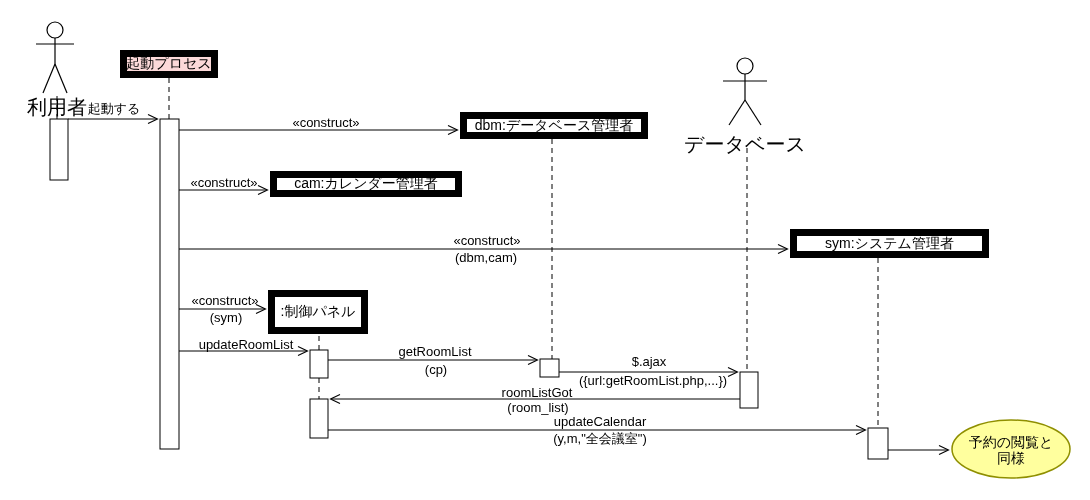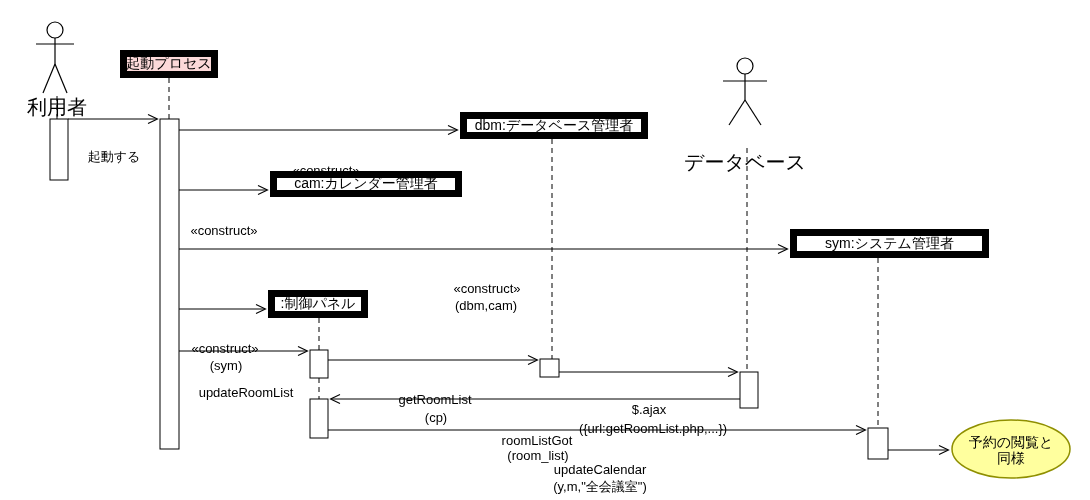--- a/index.html
+++ b/index.html
@@ -13,21 +13,20 @@
     display:flex;align-items:center;justify-content:center;
     font-size:14px;white-space:nowrap;box-sizing:border-box;
   }
   .obox .ul{}
   .alabel{
     position:absolute;transform:translateX(-50%);font-size:20px;white-space:nowrap;
   }
   .mt{
     position:absolute;transform:translateX(-50%);font-size:13px;white-space:nowrap;
     line-height:15px;
-    margin-top:48px;
   }
   .note-text{
     position:absolute;left:1011px;top:434px;transform:translateX(-50%);
     font-size:14px;line-height:16px;text-align:center;white-space:nowrap;
   }
 </style>
 </head>
 <body>
 
 <div class="canvas">
@@ -86,35 +85,35 @@
       <line x1="559" y1="372" x2="737" y2="372" marker-end="url(#arr)"></line>
       <line x1="740" y1="399" x2="331" y2="399" marker-end="url(#arr)"></line>
       <line x1="328" y1="430" x2="865" y2="430" marker-end="url(#arr)"></line>
       <line x1="888" y1="450" x2="948" y2="450" marker-end="url(#arr)"></line>
     </g>
 
     <ellipse cx="1011" cy="449" rx="59" ry="29" stroke-width="1.5" fill="#ffff9e" stroke="#8f8f00"></ellipse>
   </svg>
 
   <div class="alabel" style="left:57px;top:94px">利用者</div>
-  <div class="alabel" style="left:745px;top:149px">データベース</div>
+  <div class="alabel" style="left:745px;top:131px">データベース</div>
 
   <div class="obox" style="left: 120px; top: 50px; width: 98px; height: 28px; background: rgb(252, 217, 217);">
     <span>起動プロセス</span>
   </div>
   <div class="obox" style="left:460px;top:112px;width:188px;height:27px">
     <span class="ul">dbm:データベース管理者</span>
   </div>
   <div class="obox" style="left:270px;top:171px;width:192px;height:26px">
     <span class="ul">cam:カレンダー管理者</span>
   </div>
   <div class="obox" style="left:790px;top:229px;width:199px;height:29px">
     <span class="ul">sym:システム管理者</span>
   </div>
-  <div class="obox" style="left:268px;top:290px;width:100px;height:28px">
+  <div class="obox" style="left:268px;top:290px;width:100px;height:44px">
     <span class="ul">:制御パネル</span>
   </div>
 
   <div class="mt" style="left:114px;top:101px">起動する</div>
 
   <div class="mt" style="left:326px;top:115px">«construct»</div>
 
   <div class="mt" style="left:224px;top:175px">«construct»</div>
 
   <div class="mt" style="left:487px;top:233px">«construct»</div>

